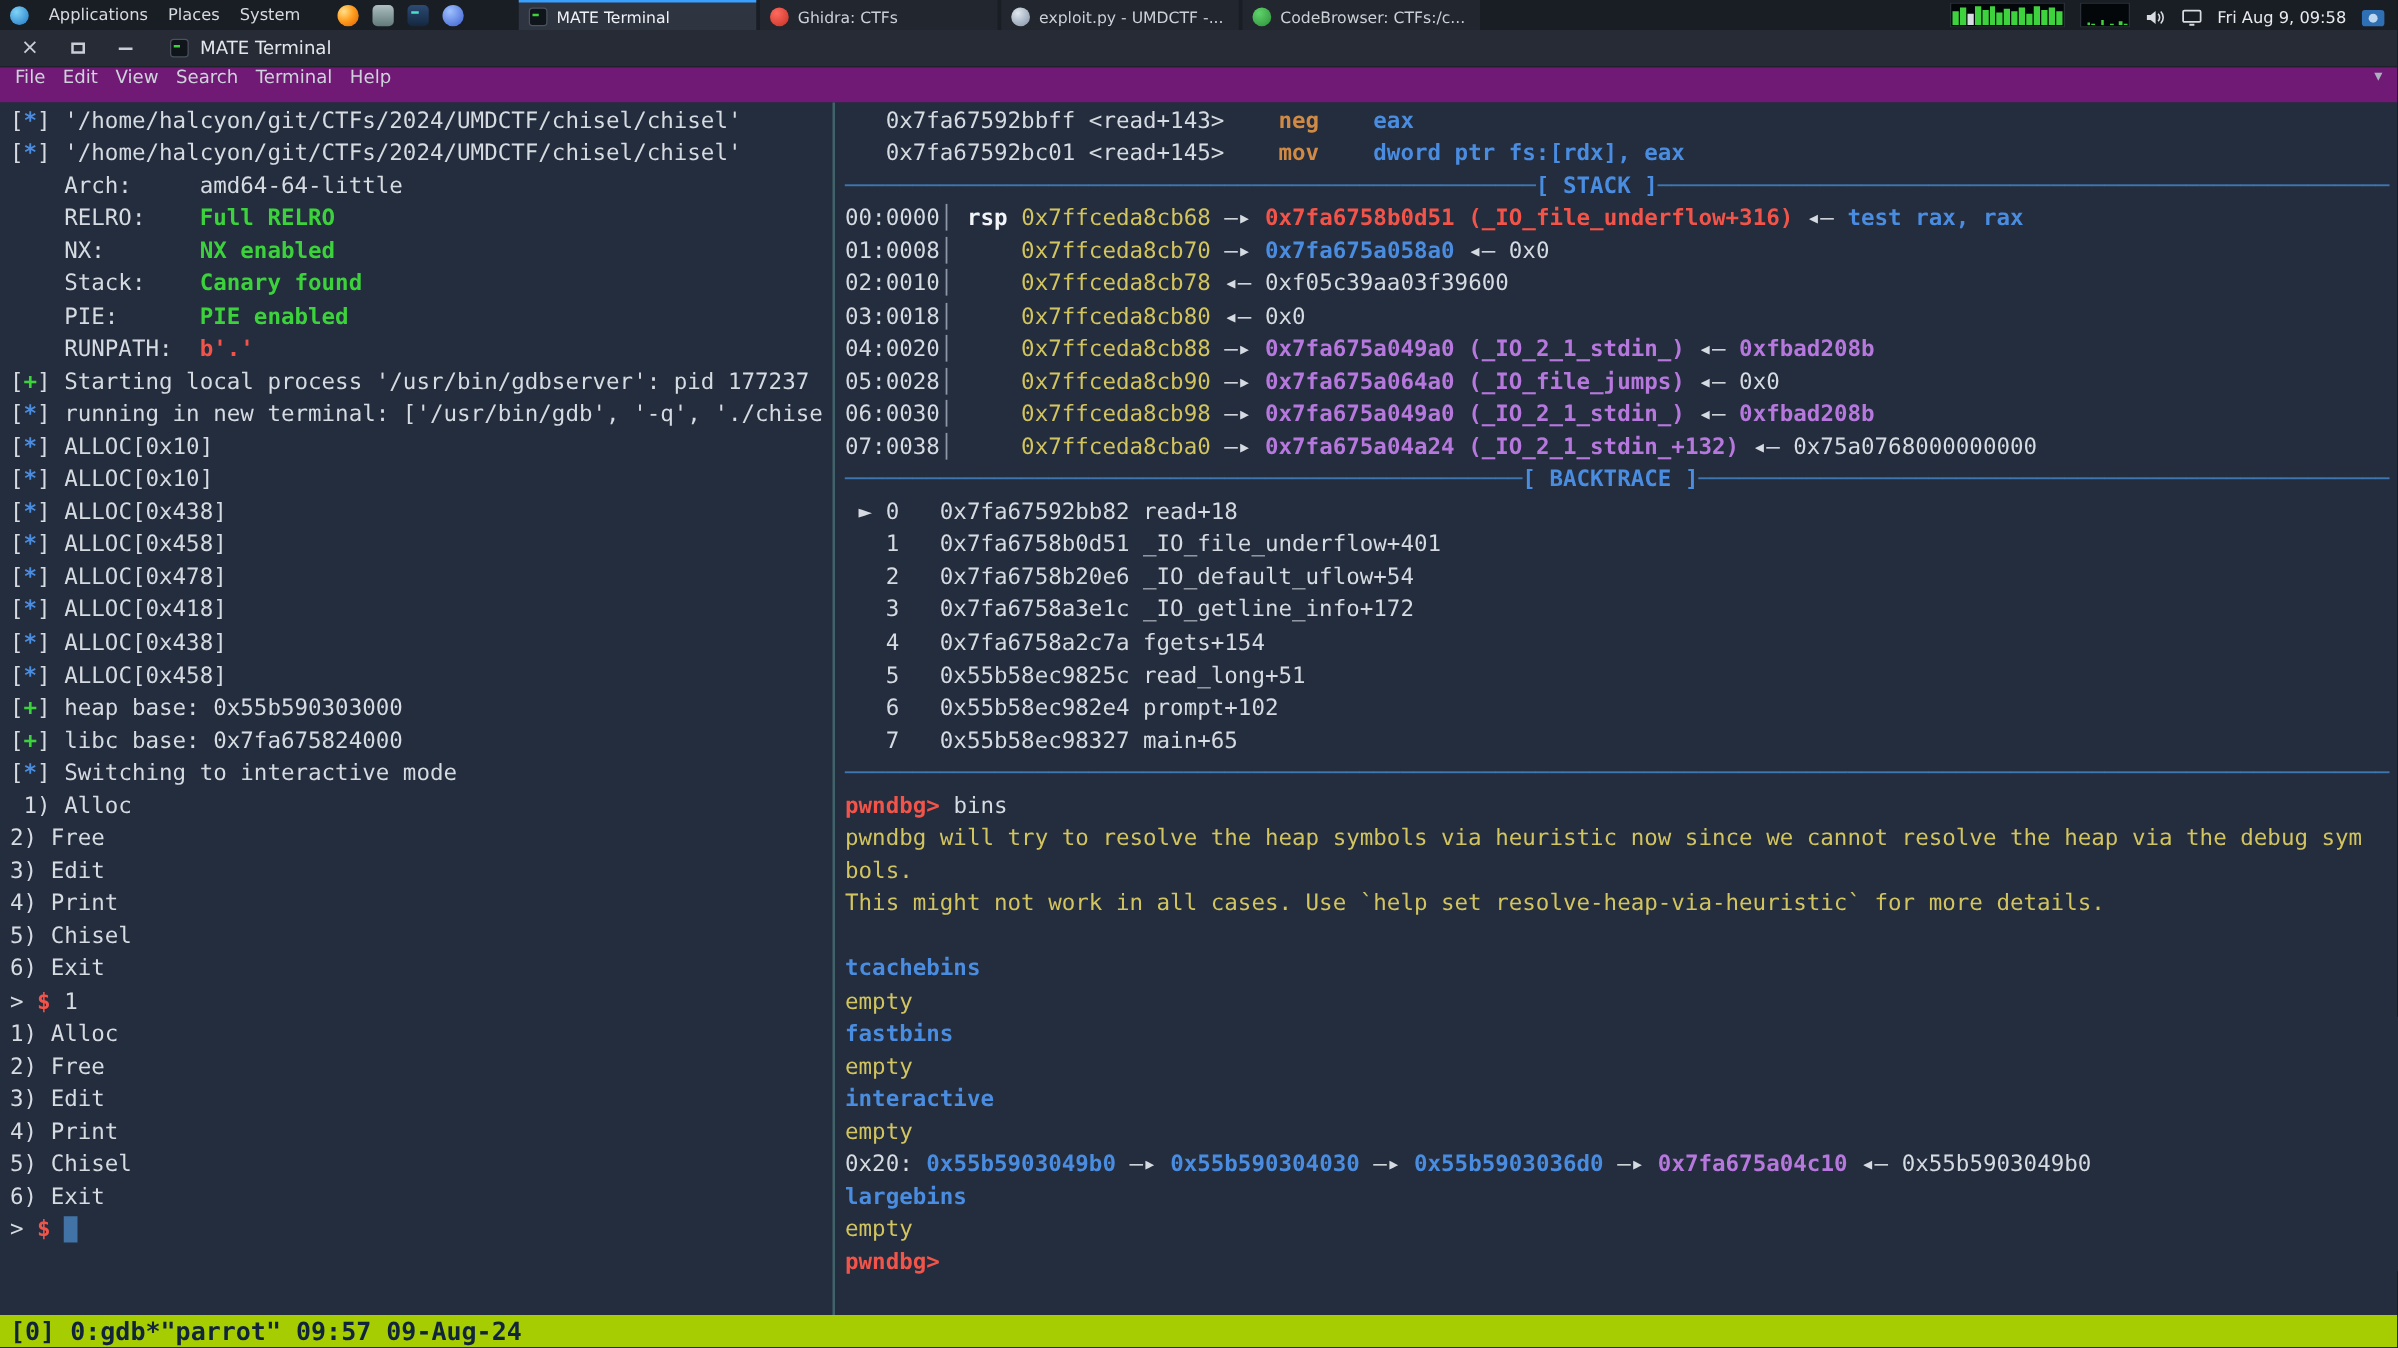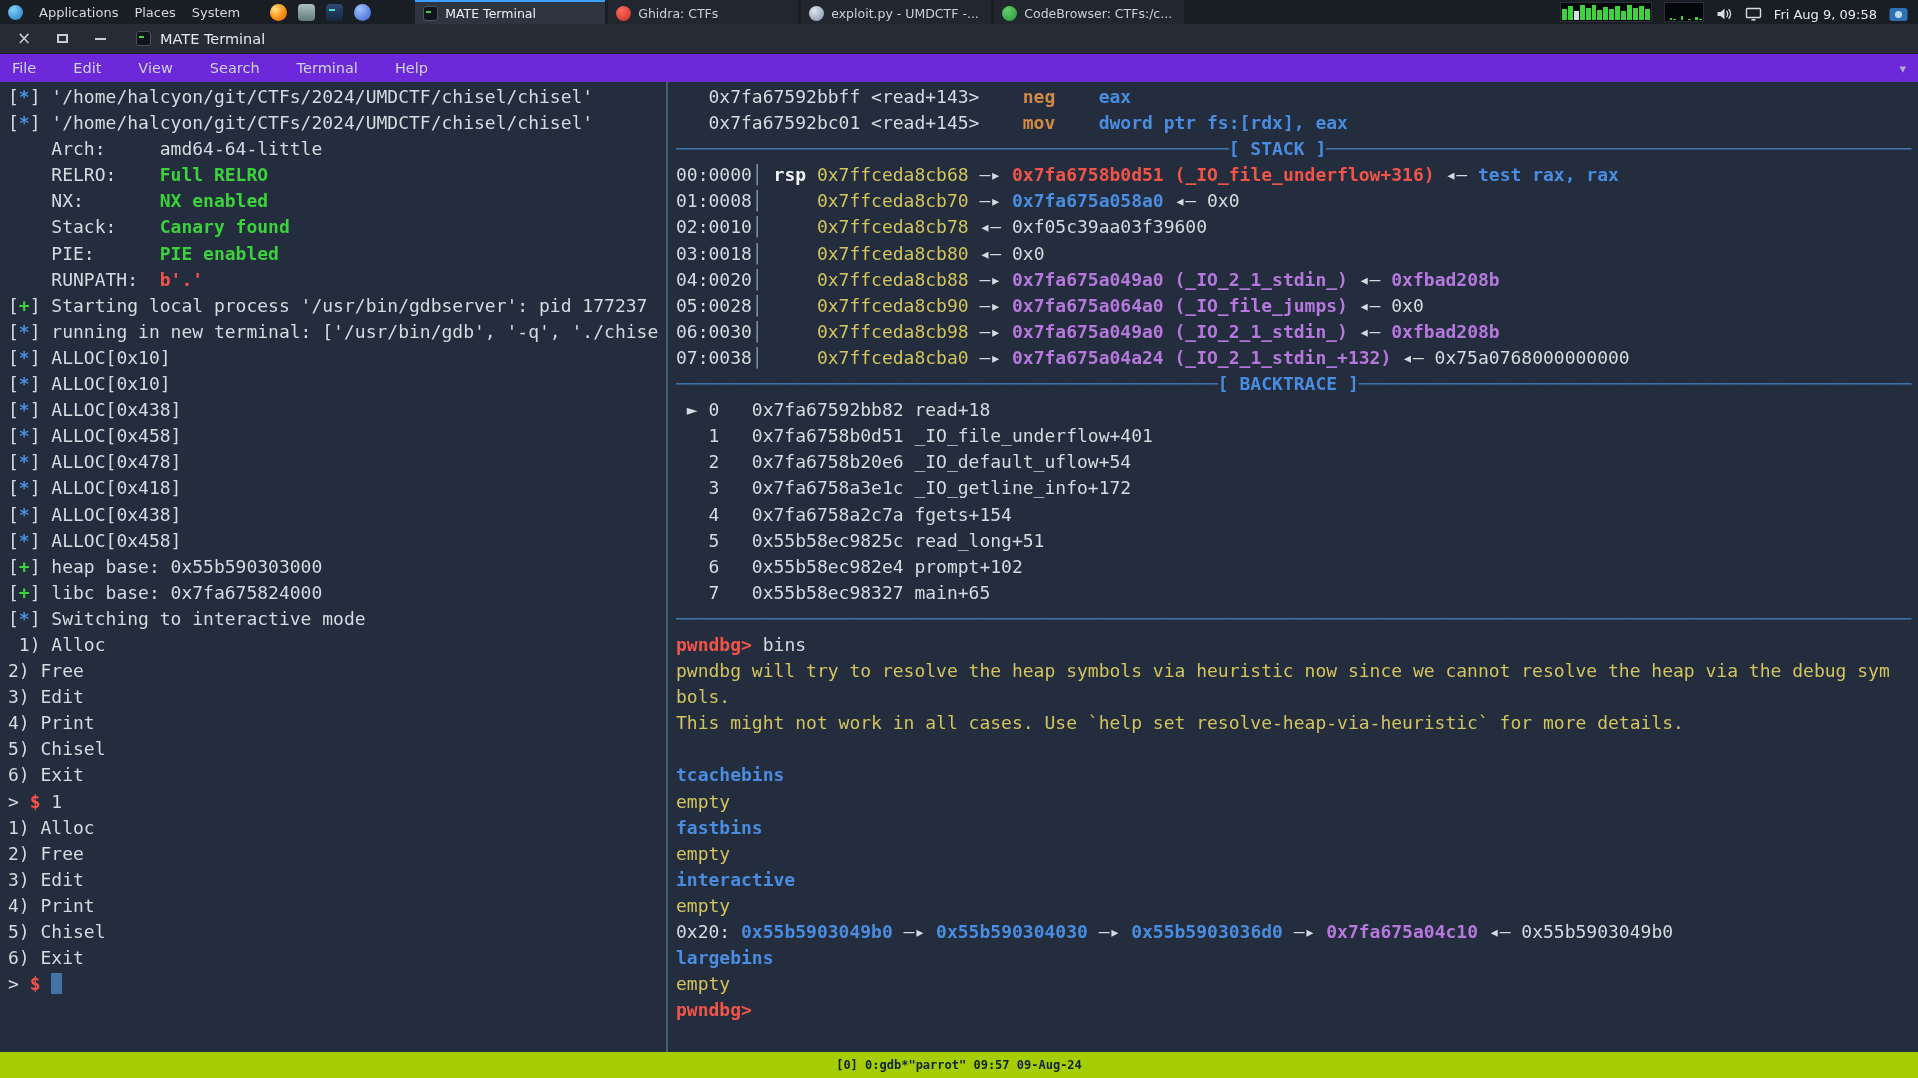--- a/index.html
+++ b/index.html
@@ -46,21 +46,21 @@
 
   
   #titlebar{height:30px;background:#262b35;display:flex;align-items:center;color:#e4e7ec;font-size:14.5px;border-bottom:1px solid #1b1f27}
   .controls{display:flex;align-items:center;gap:22px;margin-left:16px}
   .ctrl{color:#c9ced6;font-size:17px;line-height:1;cursor:default;display:inline-flex;align-items:center;justify-content:center;width:16px;height:16px}
   .maxbox{width:11px;height:9px;border:2px solid #c9ced6;display:inline-block}
   .minbar{width:11px;height:2px;background:#c9ced6;display:inline-block}
   .apptitle{display:flex;align-items:center;gap:9px;margin-left:28px}
 
   
-  #menubar{height:28px;background:#6d28d9;display:flex;align-items:center;gap:37px;padding:0 12px;color:#ced3db;font-size:14.5px}
+  #menubar{height:28px;background:#701a75;display:flex;gap:14px;padding:0 12px;color:#ced3db;font-size:14.5px}
   #menubar .chev{margin-left:auto;color:#aab2bf;font-size:13px}
 
   
   #termbody{height:970px;display:flex;background:var(--c-term-bg);
             font-family:"DejaVu Sans Mono","Liberation Mono",monospace;font-size:18px;color:var(--c-fg)}
   .pane{overflow:hidden;padding:2px 0 0 8px}
   #pane-left{width:666px;flex:0 0 auto}
   #divider{width:2px;background:#40636a;flex:0 0 auto}
   #pane-right{flex:1}
   .tl{height:26.1px;line-height:26.1px;white-space:pre}
@@ -71,22 +71,22 @@
   .r{color:var(--c-red);font-weight:bold}
   .y{color:var(--c-yellow)}
   .p{color:var(--c-purple);font-weight:bold}
   .o{color:var(--c-orange);font-weight:bold}
   .cy{color:var(--c-cyan)}
   .dim{color:var(--c-dim)}
   .cursor{background:var(--c-cursor);color:transparent}
 
   
   #statusbar{height:26px;background:var(--c-status-bg);color:var(--c-status-fg);
-             font-family:"DejaVu Sans Mono","Liberation Mono",monospace;font-size:12px;font-weight:bold;
-             display:flex;align-items:center;justify-content:center;padding:0 8px}
+             font-family:"DejaVu Sans Mono","Liberation Mono",monospace;font-size:20px;font-weight:bold;
+             display:flex;align-items:center;justify-content:flex-start;padding:0 8px}
 </style>
 </head>
 <body>
 
 <div id="screen">
 
   <div id="panel">
     <div class="p-left">
       <span class="p-menuicon"></span>
       <span class="p-menu">Applications</span>

